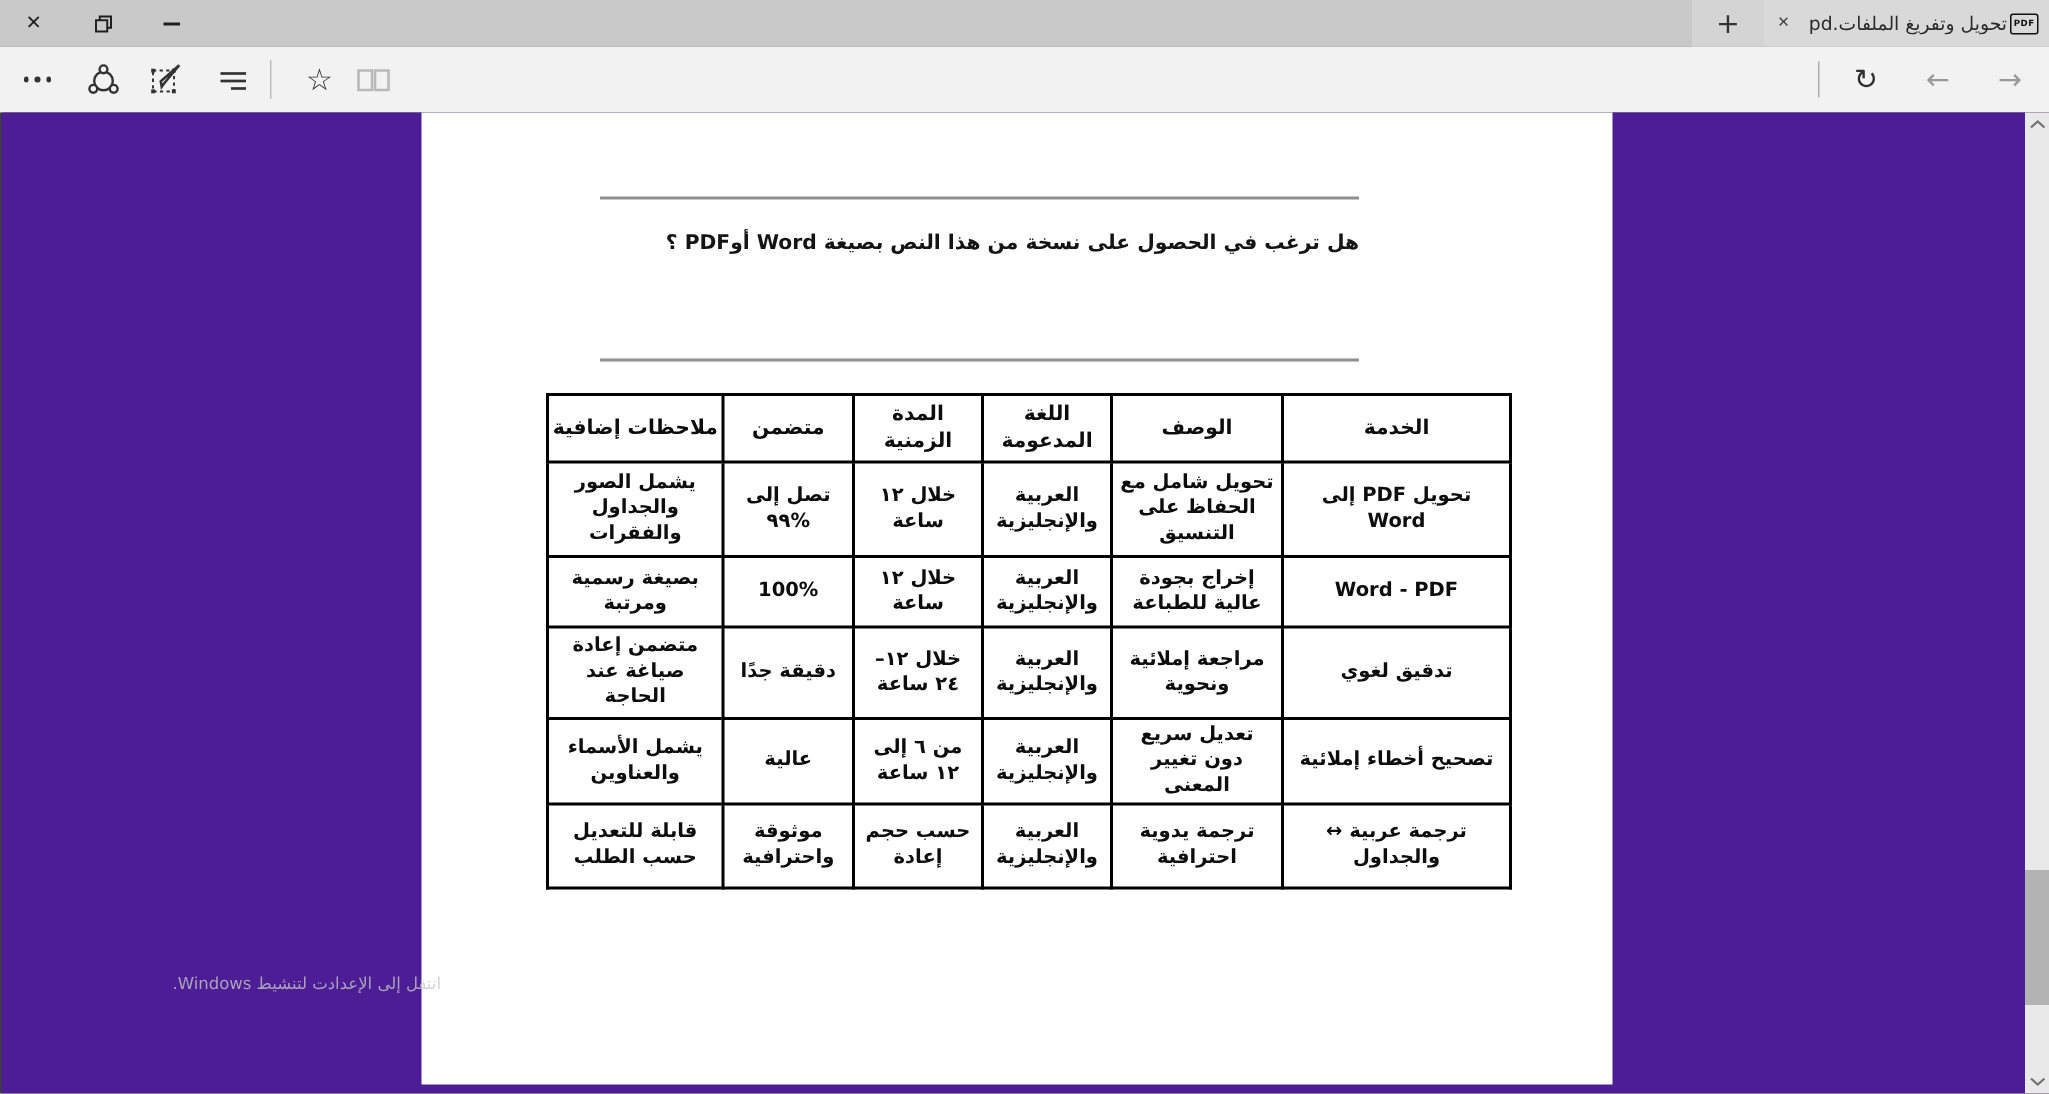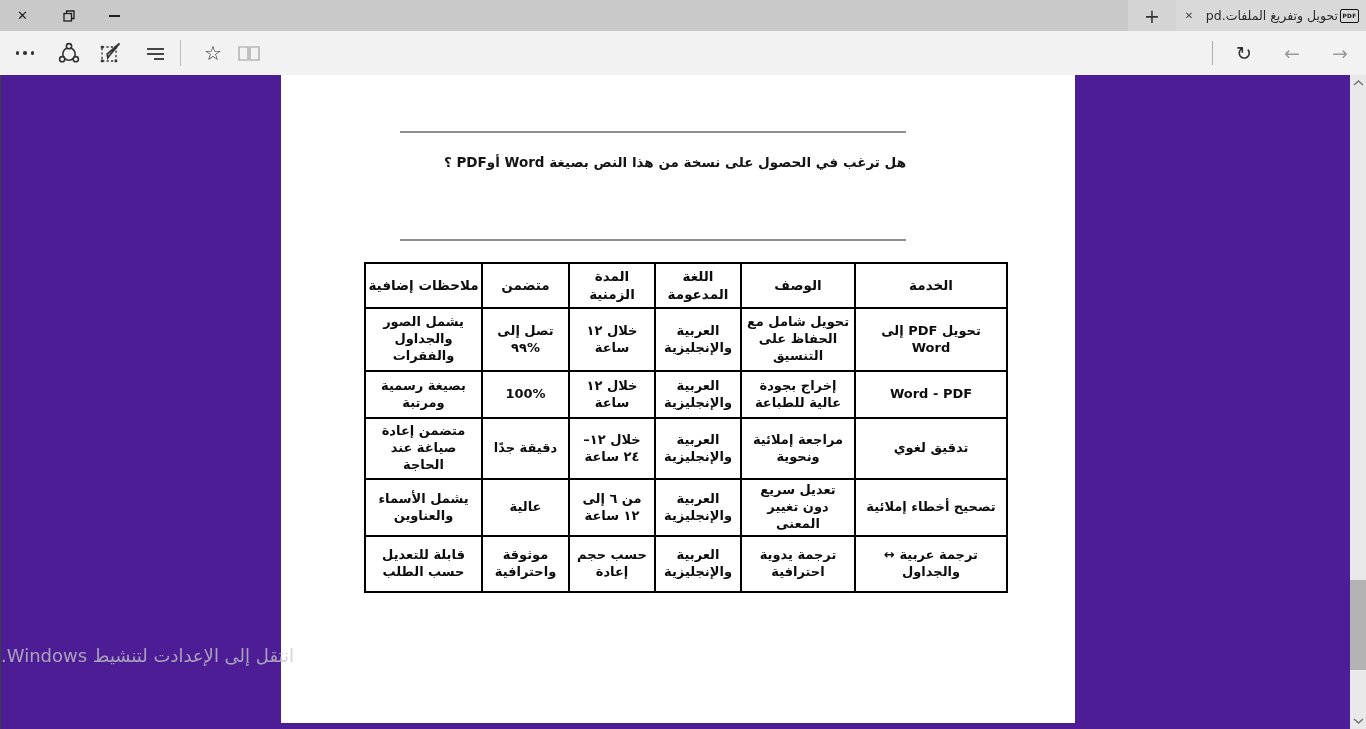--- a/index.html
+++ b/index.html
@@ -52,21 +52,21 @@
   table { border-collapse:collapse; table-layout:fixed; width:642px; }
   td,th { border:2px solid #000; text-align:center; vertical-align:middle; font-weight:bold; color:#0d0d0d; font-size:13px; line-height:1.3; white-space:pre-line; padding:1px 2px; font-family:"DejaVu Sans",sans-serif; }
   th { font-size:13.5px; }
   tr.hr0 { height:45px; } tr.r1 { height:63px; } tr.r2 { height:47px; }
   tr.r3 { height:61px; } tr.r4 { height:57px; } tr.r5 { height:56px; }
 
   .khamsat { position:absolute; left:0; right:0; top:582px; text-align:center; font-size:60px; font-weight:bold; color:#ececec; direction:rtl; letter-spacing:1px; }
 
   .win-activate { position:absolute; left:0; top:570px; width:293px; direction:rtl; text-align:right; }
   .wa-l1 { font-size:21px; color:rgba(214,214,214,0.82); line-height:26px; }
-  .wa-l2 { font-size:18px; color:rgba(198,198,198,0.78); line-height:21px;text-align:center; }
+  .wa-l2 { font-size:11px; color:rgba(198,198,198,0.78); line-height:21px; }
 
   
   .scrollbar { position:absolute; left:1349px; top:0; width:17px; height:654px; background:#e9e9e9; }
   .sb-arrow { position:absolute; left:0; width:17px; height:16px; display:flex; align-items:center; justify-content:center; }
   .sb-up { top:0; } .sb-down { bottom:0; }
   .sb-thumb { position:absolute; left:0; top:505px; width:17px; height:90px; background:#b3b3b3; }
 
   svg { display:block; }
 </style>
 </head>

